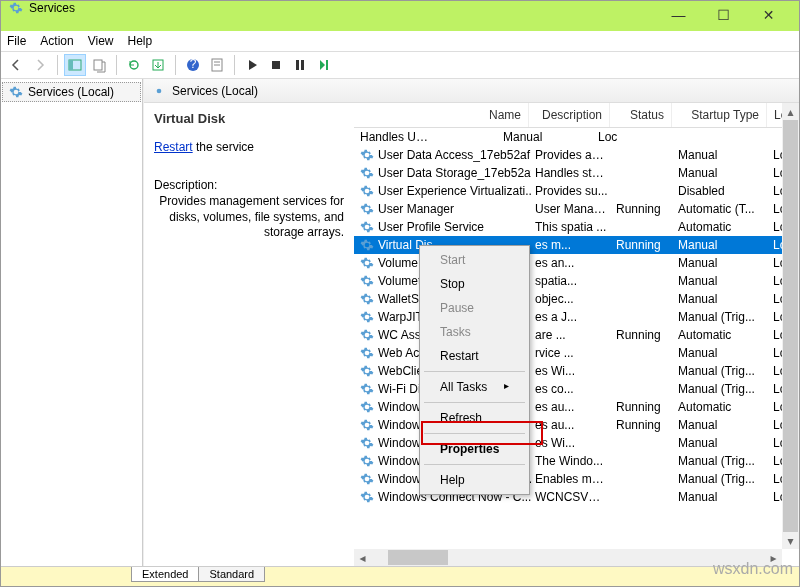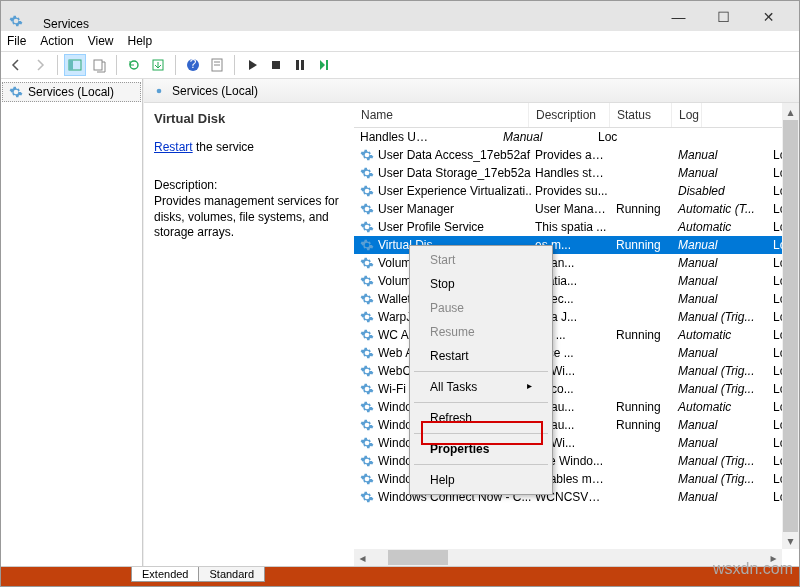--- a/index.html
+++ b/index.html
@@ -1,17 +1,17 @@
 <!DOCTYPE html>
 <html><head>
 <meta charset="utf-8">
 <style>
 * { box-sizing: border-box; margin: 0; padding: 0; font-family: 'Segoe UI', Tahoma, sans-serif; font-size: 12px; }
 body { background: #fff; width: 800px; height: 587px; overflow: hidden; border: 1px solid #999; position: relative; }
-.titlebar { height: 30px; display: flex; align-items: flex-end; padding: 0 8px; background: #e5e5e5; gap: 14px; }
+.titlebar { height: 30px; display: flex; align-items: flex-start; padding: 0 8px; background: #bef264; }
 .titlebar .gear { color: #5a9fd4; margin-right: 6px; }
 .title-text { flex: 1; }
 .window-controls { display: flex; }
 .wc-btn { width: 45px; height: 28px; display: flex; align-items: center; justify-content: center; font-size: 14px; color: #333; }
 .menubar { height: 20px; display: flex; align-items: center; padding: 0 6px; gap: 14px; }
 .menubar span { cursor: default; }
 .toolbar { height: 28px; border-top: 1px solid #ddd; border-bottom: 1px solid #ddd; display: flex; align-items: center; padding: 0 4px; gap: 2px; }
 .tb-sep { width: 1px; height: 20px; background: #ccc; margin: 0 4px; }
 .tb-btn { width: 22px; height: 22px; display: flex; align-items: center; justify-content: center; border: 1px solid transparent; }
 .tb-btn.active { background: #cce8ff; border: 1px solid #99d1ff; }
@@ -20,44 +20,44 @@
 .left-tree { width: 155px; border-right: 1px solid #ccc; background: #fff; padding-top: 2px; }
 .tree-item { display: flex; align-items: center; padding: 2px 6px; gap: 5px; }
 .tree-item.sel { background: #f5f5f5; border: 1px dotted #999; margin: 1px; }
 .right-panel { flex: 1; display: flex; flex-direction: column; background:#fff; border-left: 1px solid #eee;}
 .panel-header { height: 24px; background: linear-gradient(#f9f9f9,#eee); border-bottom: 1px solid #ddd; display: flex; align-items: center; padding: 0 8px; gap: 6px; font-size: 13px; }
 .panel-body { flex: 1; display: flex; overflow: hidden; }
 .detail-pane { width: 210px; padding: 8px 10px; }
 .detail-title { font-weight: bold; font-size: 13px; margin-bottom: 14px; color:#333; }
 .detail-links a { color: #0033cc; text-decoration: underline; }
 .detail-desc-label { margin-top: 24px; }
-.detail-desc { margin-top: 2px; line-height: 1.3; }
+.detail-desc { margin-top: 2px; line-height: 1.3; text-align: right; }
 .list-pane { flex: 1; overflow: hidden; position: relative; }
-.list-header { display: flex; border-bottom: 1px solid #ddd; background:#fff; position:sticky; top:0;}
+.list-header { display: flex; border-bottom: 1px solid #ddd; background:#fff; position:sticky; top:0;text-align:right;}
 .list-header .col { padding: 5px 7px; border-right: 1px solid #eee; font-weight: normal; color:#333; }
 .col-name { width: 175px; }
 .col-desc { width: 81px; }
 .col-status { width: 62px; }
 .col-startup { width: 95px; }
 .col-logon { width: 30px; }
 .list-body { overflow-y: hidden; }
 .row { display: flex; align-items: center; height: 18px; padding-left: 2px; }
 .row.sel { background: #0078d7; color: #fff; }
 .row .c { white-space: nowrap; overflow: hidden; text-overflow: ellipsis; padding: 0 4px; }
 .row .c-name { width: 175px; display: flex; align-items: center; gap: 4px; }
 .row .c-desc { width: 81px; }
 .row .c-status { width: 62px; }
-.row .c-startup { width: 95px; font-style: italic; }
+.row .c-startup { width: 95px; }
 .row .c-logon { width: 30px; }
 .gear-ico { width: 14px; height: 14px; display: inline-flex; align-items:center; justify-content:center; color:#5a9fd4; flex-shrink:0;}
-.tabs { height: 20px; display: flex; align-items: flex-start; padding-left: 130px; border-top:1px solid #ccc; background:#c2410c;}
+.tabs { height: 20px; display: flex; align-items: flex-start; padding-left: 130px; border-top:1px solid #ccc; background:#fef9c3;}
 .tab { padding: 1px 10px; border: 1px solid #999; border-top: none; background:#fff; margin-right:-1px; font-size:11px; }
 .tab.active { background:#fff; }
 .tab:not(.active){ background:#f4f4f4;}
-.context-menu { position: absolute; left: 408px; top: 244px; width: 144px; background: #f0f0f0; border: 1px solid #a0a0a0; box-shadow: 2px 2px 5px rgba(0,0,0,0.25); z-index: 100; padding: 2px; }
+.context-menu { position: absolute; left: 418px; top: 244px; width: 111px; background: #f0f0f0; border: 1px solid #a0a0a0; box-shadow: 2px 2px 5px rgba(0,0,0,0.25); z-index: 100; padding: 2px; }
 .cm-item { padding: 5px 18px; }
 .cm-item.disabled { color: #888; }
 .cm-item.enabled { color: #000; }
 .cm-item.has-sub::after { content: "▸"; float: right; font-size: 10px; }
 .cm-sep { height: 1px; background: #c8c8c8; margin: 3px 2px; }
 .highlight-box { position: absolute; border: 2px solid #d40000; left: 420px; top: 420px; width: 122px; height: 24px; z-index: 101; pointer-events: none; }
 .scrollbar-h { position: absolute; bottom: 0; left: 0; right: 17px; height: 17px; background: #f0f0f0; display:flex; align-items:center;}
 .scrollbar-h .thumb{ height:15px; width:60px; background:#c8c8c8; margin-left:17px;}
 .scrollbar-h .arr{width:17px;height:17px;display:flex;align-items:center;justify-content:center;color:#666;}
 .scrollbar-v { position: absolute; top: 0; right: 0; bottom: 17px; width: 17px; background: #f0f0f0; display:flex; flex-direction:column; align-items:center;}
@@ -194,20 +194,21 @@
         </div>
         <div class="detail-desc-label">Description:</div>
         <div class="detail-desc">Provides management services for disks, volumes, file systems, and storage arrays.</div>
       </div>
 
       <div class="list-pane">
         <div class="list-header">
           <div class="col col-name">Name</div>
           <div class="col col-desc">Description</div>
           <div class="col col-status">Status</div>
+          <div class="col col-startup">Startup Type</div>
           <div class="col col-logon">Log</div>
         </div>
         <div class="list-body" id="list-body">
             <div class="row">
               <div class="c c-desc">Handles UPn...</div>
               <div class="c c-status"></div>
               <div class="c c-startup">Manual</div>
               <div class="c c-logon">Loc</div>
             </div>
             <div class="row">
@@ -509,21 +510,21 @@
 
 <div class="tabs">
   <div class="tab active">Extended</div>
   <div class="tab">Standard</div>
 </div>
 
 <div class="context-menu">
   <div class="cm-item disabled">Start</div>
   <div class="cm-item enabled">Stop</div>
   <div class="cm-item disabled">Pause</div>
-  <div class="cm-item disabled">Resume</div>
+  <div class="cm-item disabled">Tasks</div>
   <div class="cm-item enabled">Restart</div>
   <div class="cm-sep"></div>
   <div class="cm-item enabled has-sub">All Tasks</div>
   <div class="cm-sep"></div>
   <div class="cm-item enabled">Refresh</div>
   <div class="cm-sep"></div>
   <div class="cm-item enabled" style="font-weight:bold;">Properties</div>
   <div class="cm-sep"></div>
   <div class="cm-item enabled">Help</div>
 </div>

